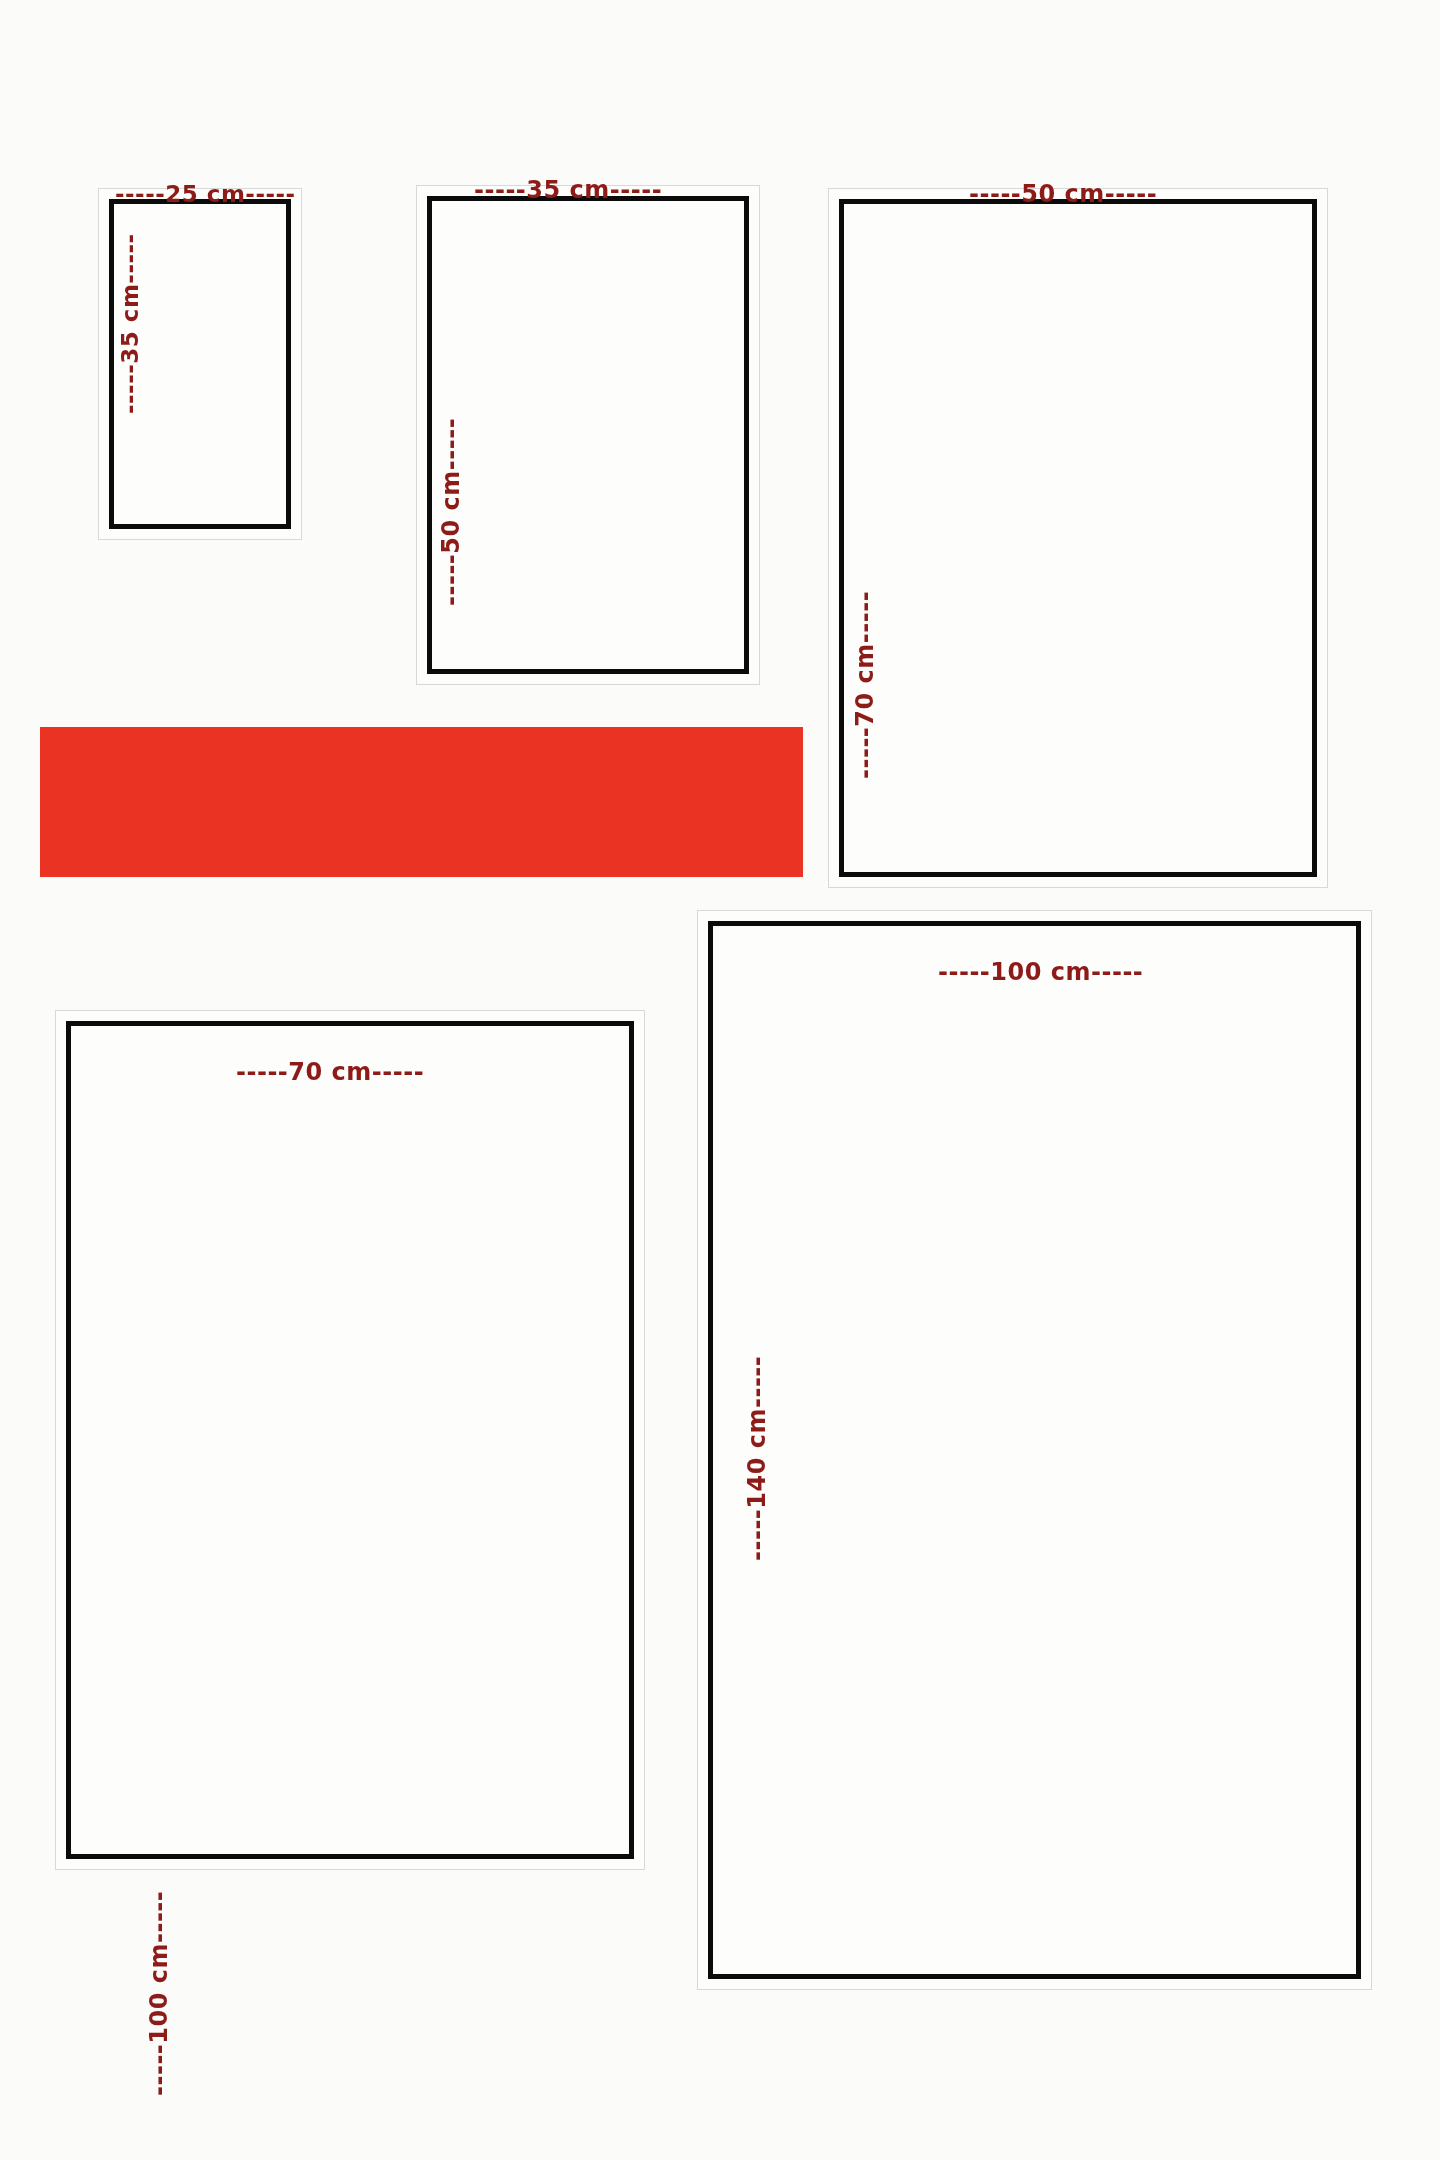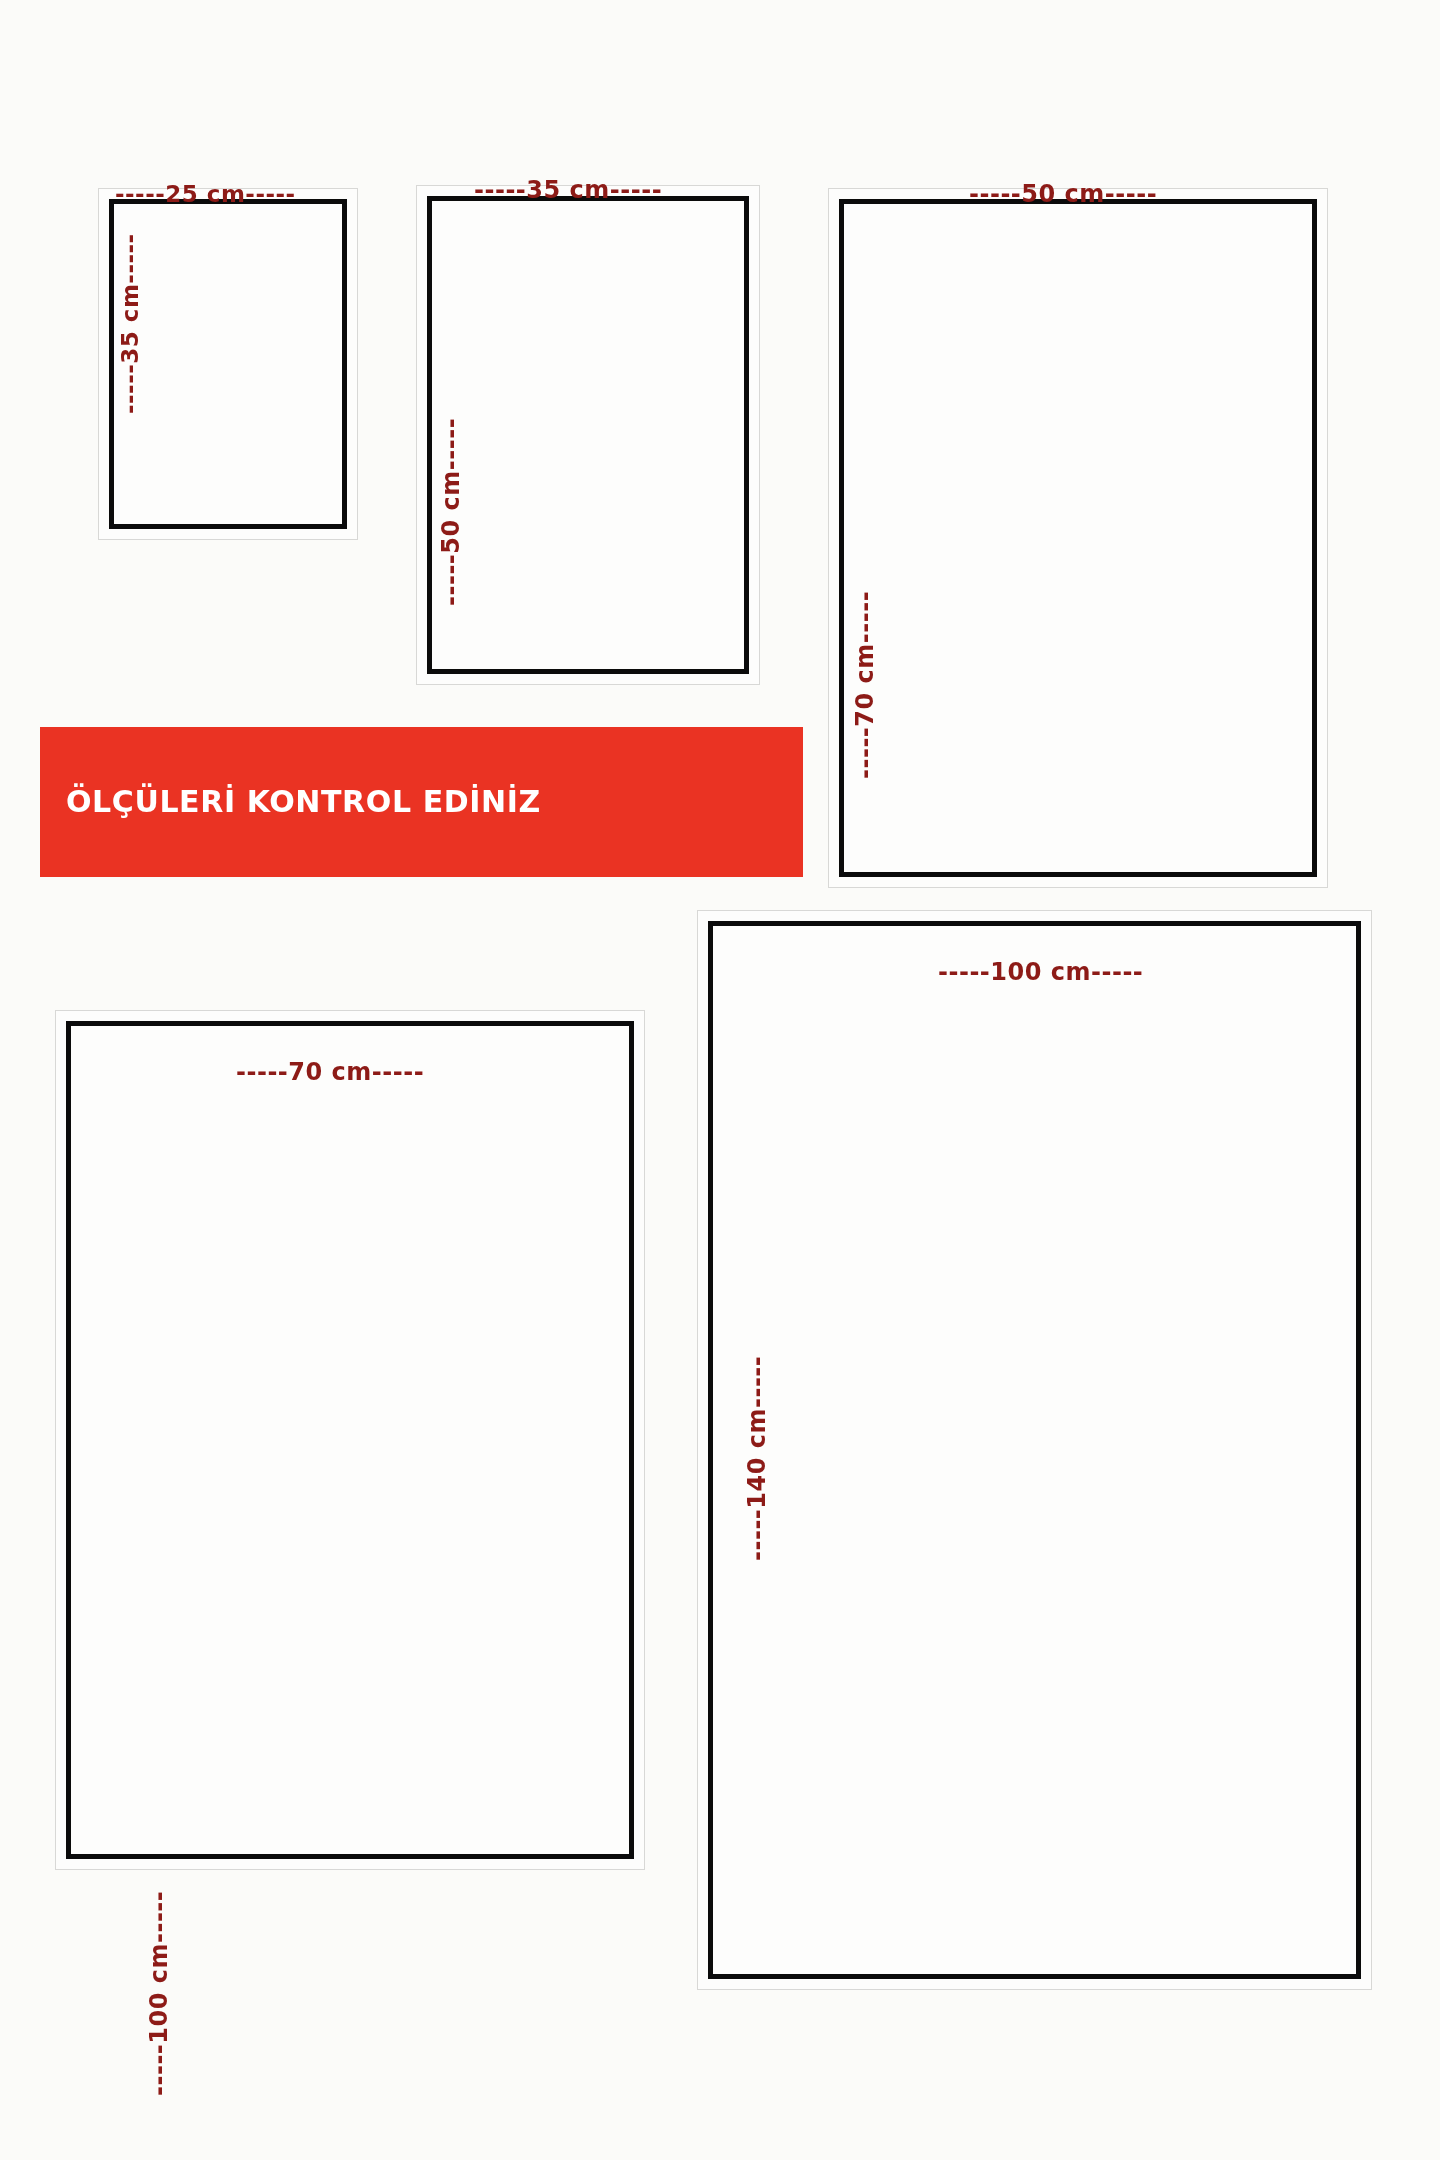--- a/index.html
+++ b/index.html
@@ -72,40 +72,39 @@
     line-height: 1.32;
     letter-spacing: 0.6px;
     white-space: nowrap;
   }
 </style>
 </head>
 <body>
 
 <div id="sheet">
 
-  <div class="frame" style="left:98px; top:188px; width:260px; height:352px;">
+  <div class="frame" style="left:98px; top:188px; width:204px; height:352px;">
     <div class="inner"></div>
     <div class="dim" style="left:16px; top:-8px; font-size:23px;">-----25 cm-----</div>
     <div class="dim vertical" style="left:18px; top:225px; font-size:23px;">-----35 cm-----</div>
   </div>
 
   <div class="frame" style="left:416px; top:185px; width:344px; height:500px;">
     <div class="inner"></div>
     <div class="dim" style="left:57px; top:-10px; font-size:24px;">-----35 cm-----</div>
     <div class="dim vertical" style="left:20px; top:420px; font-size:24px;">-----50 cm-----</div>
   </div>
 
   <div class="frame" style="left:828px; top:188px; width:500px; height:700px;">
     <div class="inner"></div>
     <div class="dim" style="left:140px; top:-9px; font-size:24px;">-----50 cm-----</div>
     <div class="dim vertical" style="left:22px; top:590px; font-size:24px;">-----70 cm-----</div>
   </div>
 
   <div id="warning-banner" style="left:40px; top:727px; width:763px; height:150px;">
-    <div class="line">ÖLÇÜLERİ KONTROL EDİNİZ</div>
   </div>
 
   <div class="frame" style="left:55px; top:1010px; width:590px; height:860px;">
     <div class="inner"></div>
     <div class="dim" style="left:180px; top:47px; font-size:24px;">-----70 cm-----</div>
     <div class="dim vertical" style="left:89px; top:1085px; font-size:24px;">-----100 cm-----</div>
   </div>
 
   <div class="frame" style="left:697px; top:910px; width:675px; height:1080px;">
     <div class="inner"></div>

